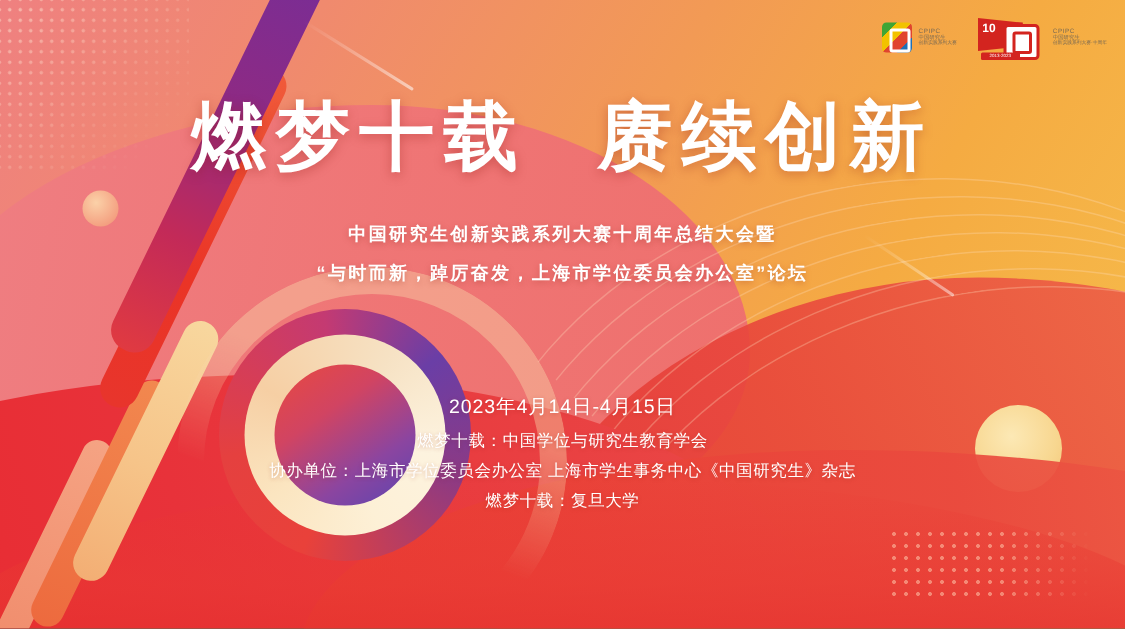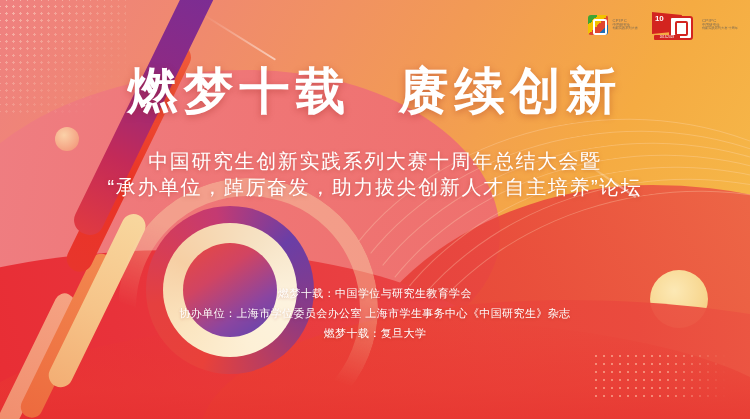--- a/index.html
+++ b/index.html
@@ -196,24 +196,24 @@
     font-size:50px;
     font-weight:bold;
     letter-spacing:6px;
     font-family:"DejaVu Serif","Liberation Serif",serif;
     text-shadow:0 2px 7px rgba(150,30,20,.35);
     white-space:pre;
   }
 
   .subtitle{
     position:absolute;left:0;right:0;
-    text-align:center;color:#ffffff;font-weight:normal;
+    text-align:center;color:#ffffff;font-weight:bold;
     letter-spacing:1.6px;
     text-shadow:0 1px 4px rgba(150,40,25,.35);
-    font-size:20px;
+    font-size:12px;
   }
   .sub1{top:148px;}
   .sub2{top:174px;}
 
   .meta{
     position:absolute;left:0;right:0;text-align:center;color:#fff;
     text-shadow:0 1px 3px rgba(150,40,25,.3);
   }
   .date{top:262px;font-size:13px;letter-spacing:.6px;}
   .org1{top:286px;font-size:11px;letter-spacing:.4px;}
@@ -281,19 +281,20 @@
         <span class="t1">CPIPC</span>
         <span class="t2">中国研究生</span>
         <span class="t3">创新实践系列大赛·十周年</span>
       </span>
     </div>
   </div>
 
   <div class="content">
     <div class="main-title">燃梦十载  赓续创新</div>
     <div class="subtitle sub1">中国研究生创新实践系列大赛十周年总结大会暨</div>
-    <div class="subtitle sub2">“承办单位，踔厉奋发，助力拔尖创新人才自主培养”论坛</div>
-
+    <div class="subtitle sub2">“与时而新，踔厉奋发，上海市学位委员会办公室”论坛</div>
+
+    <div class="meta date">2023年4月14日-4月15日</div>
     <div class="meta org1">燃梦十载：中国学位与研究生教育学会</div>
     <div class="meta org2">协办单位：上海市学位委员会办公室  上海市学生事务中心《中国研究生》杂志</div>
     <div class="meta org3">燃梦十载：复旦大学</div>
   </div>
 </div>
 
 </body></html>

